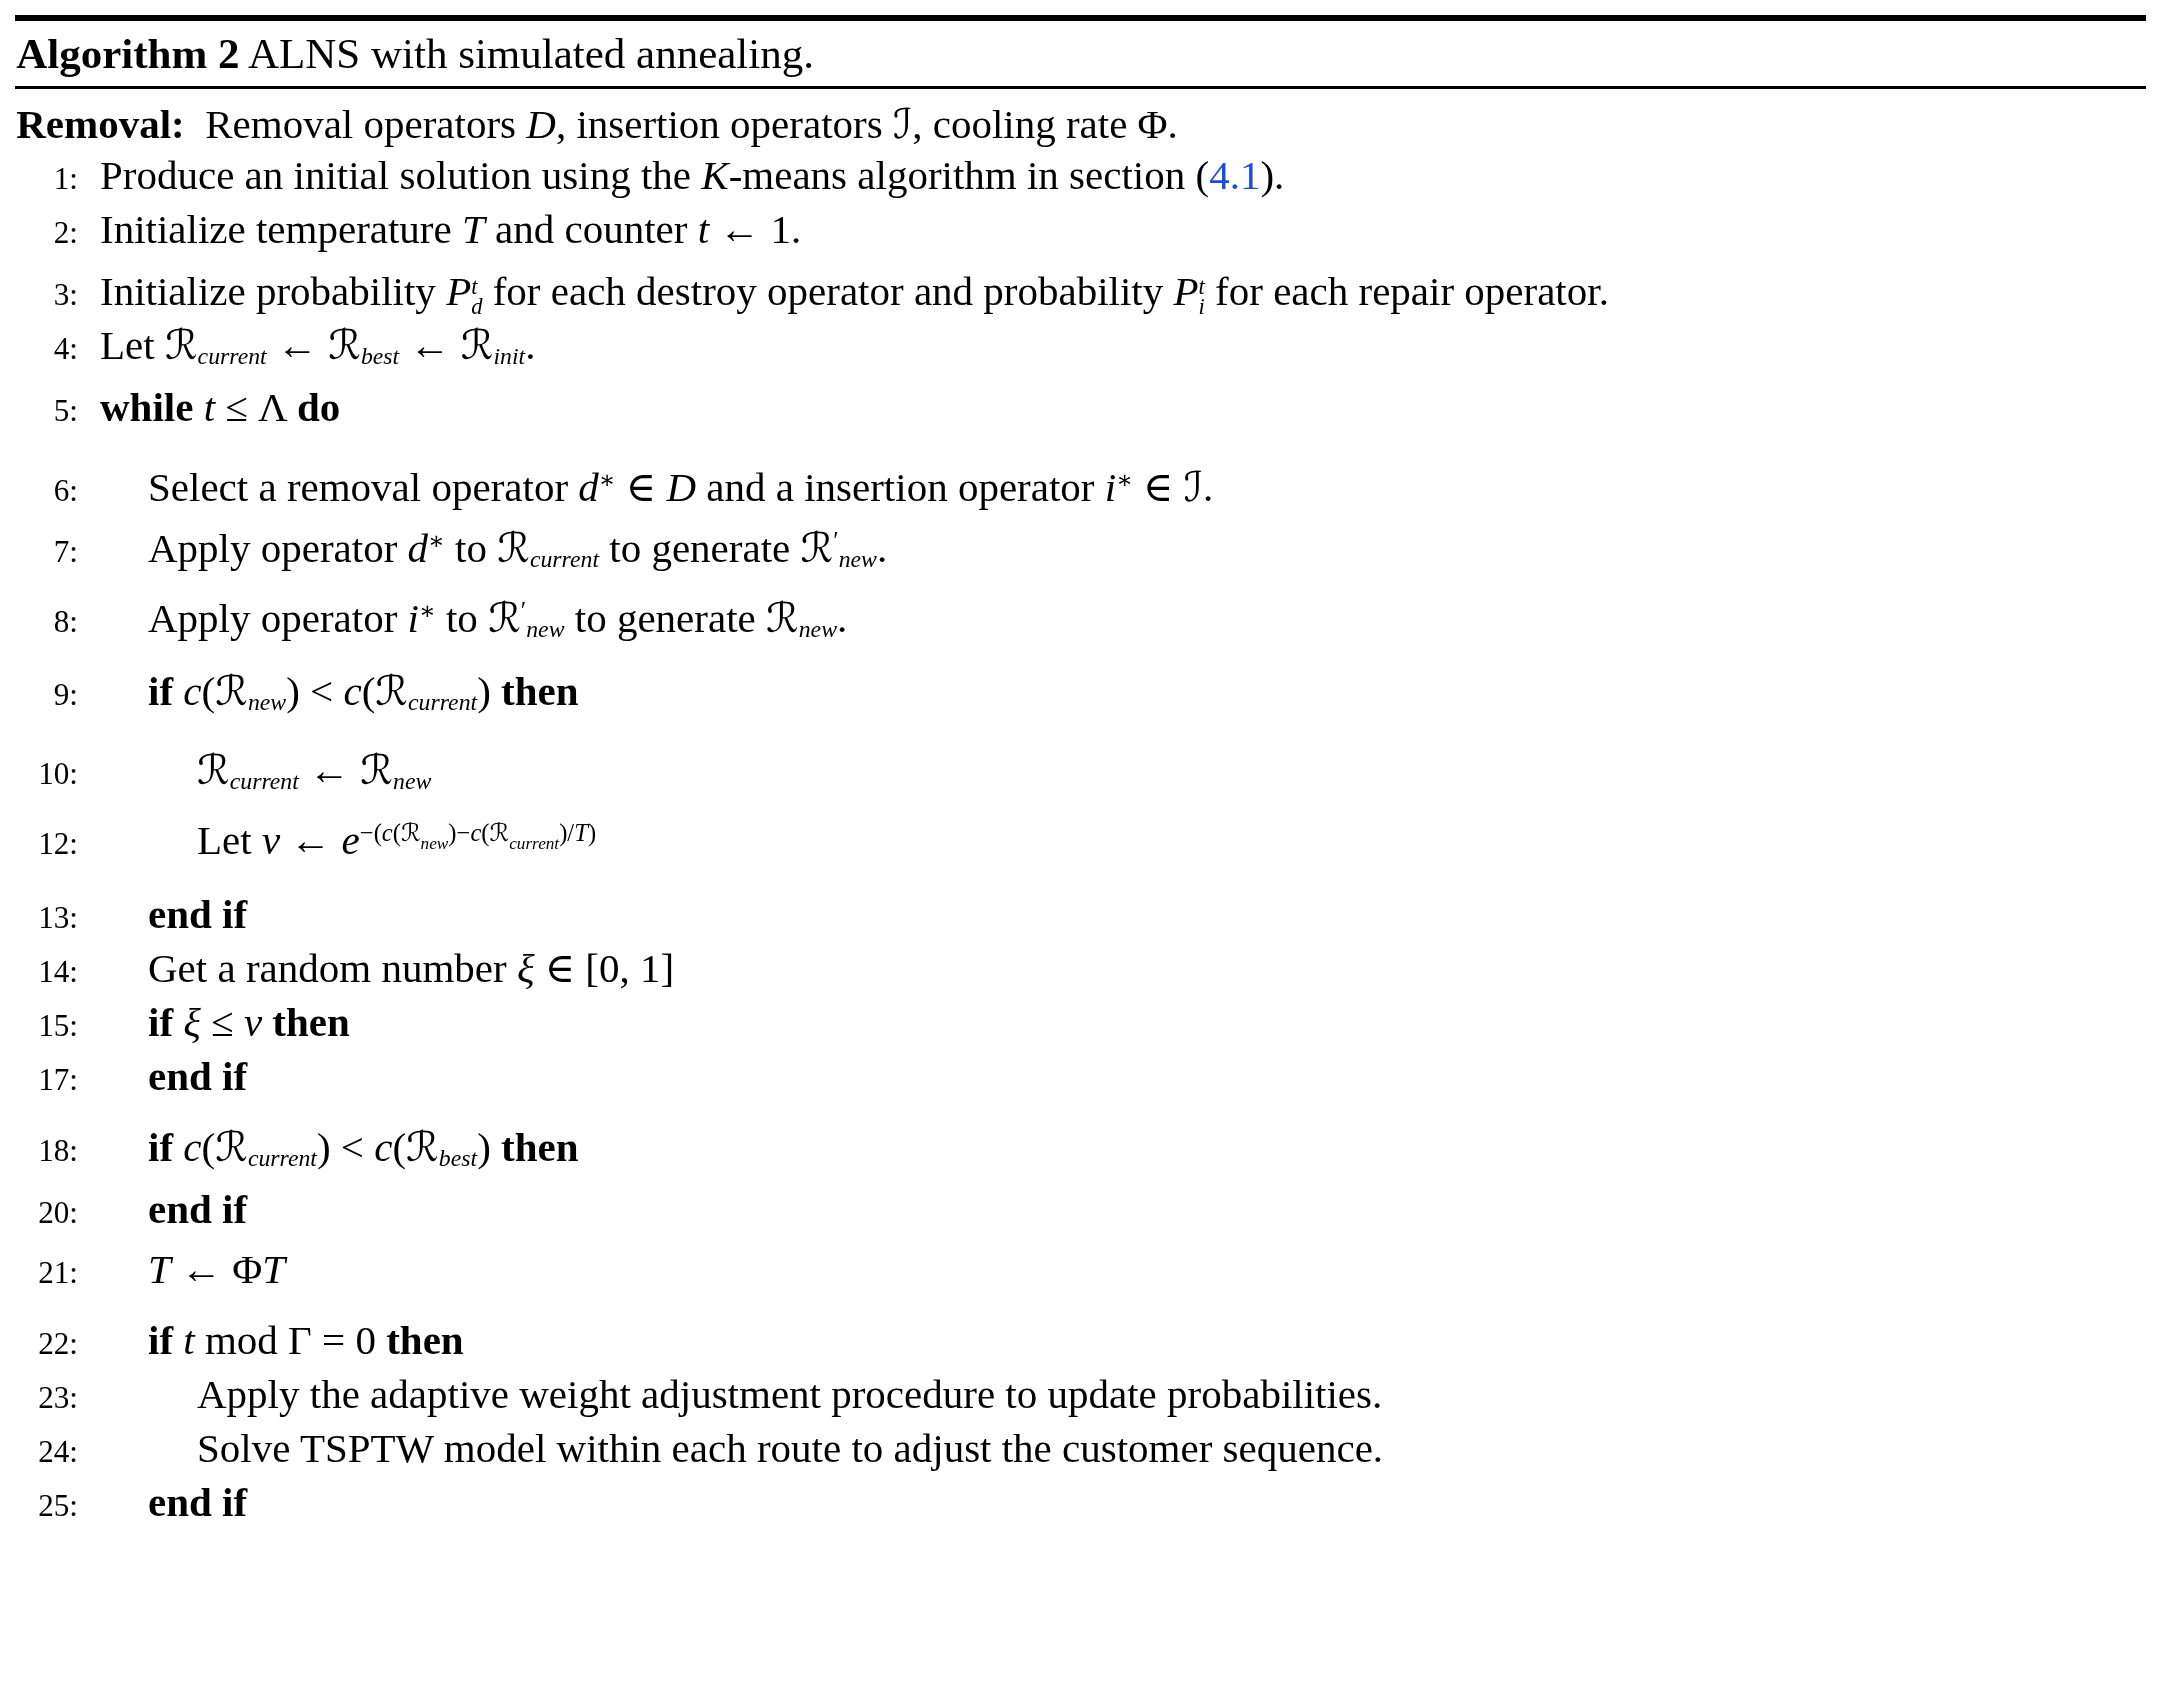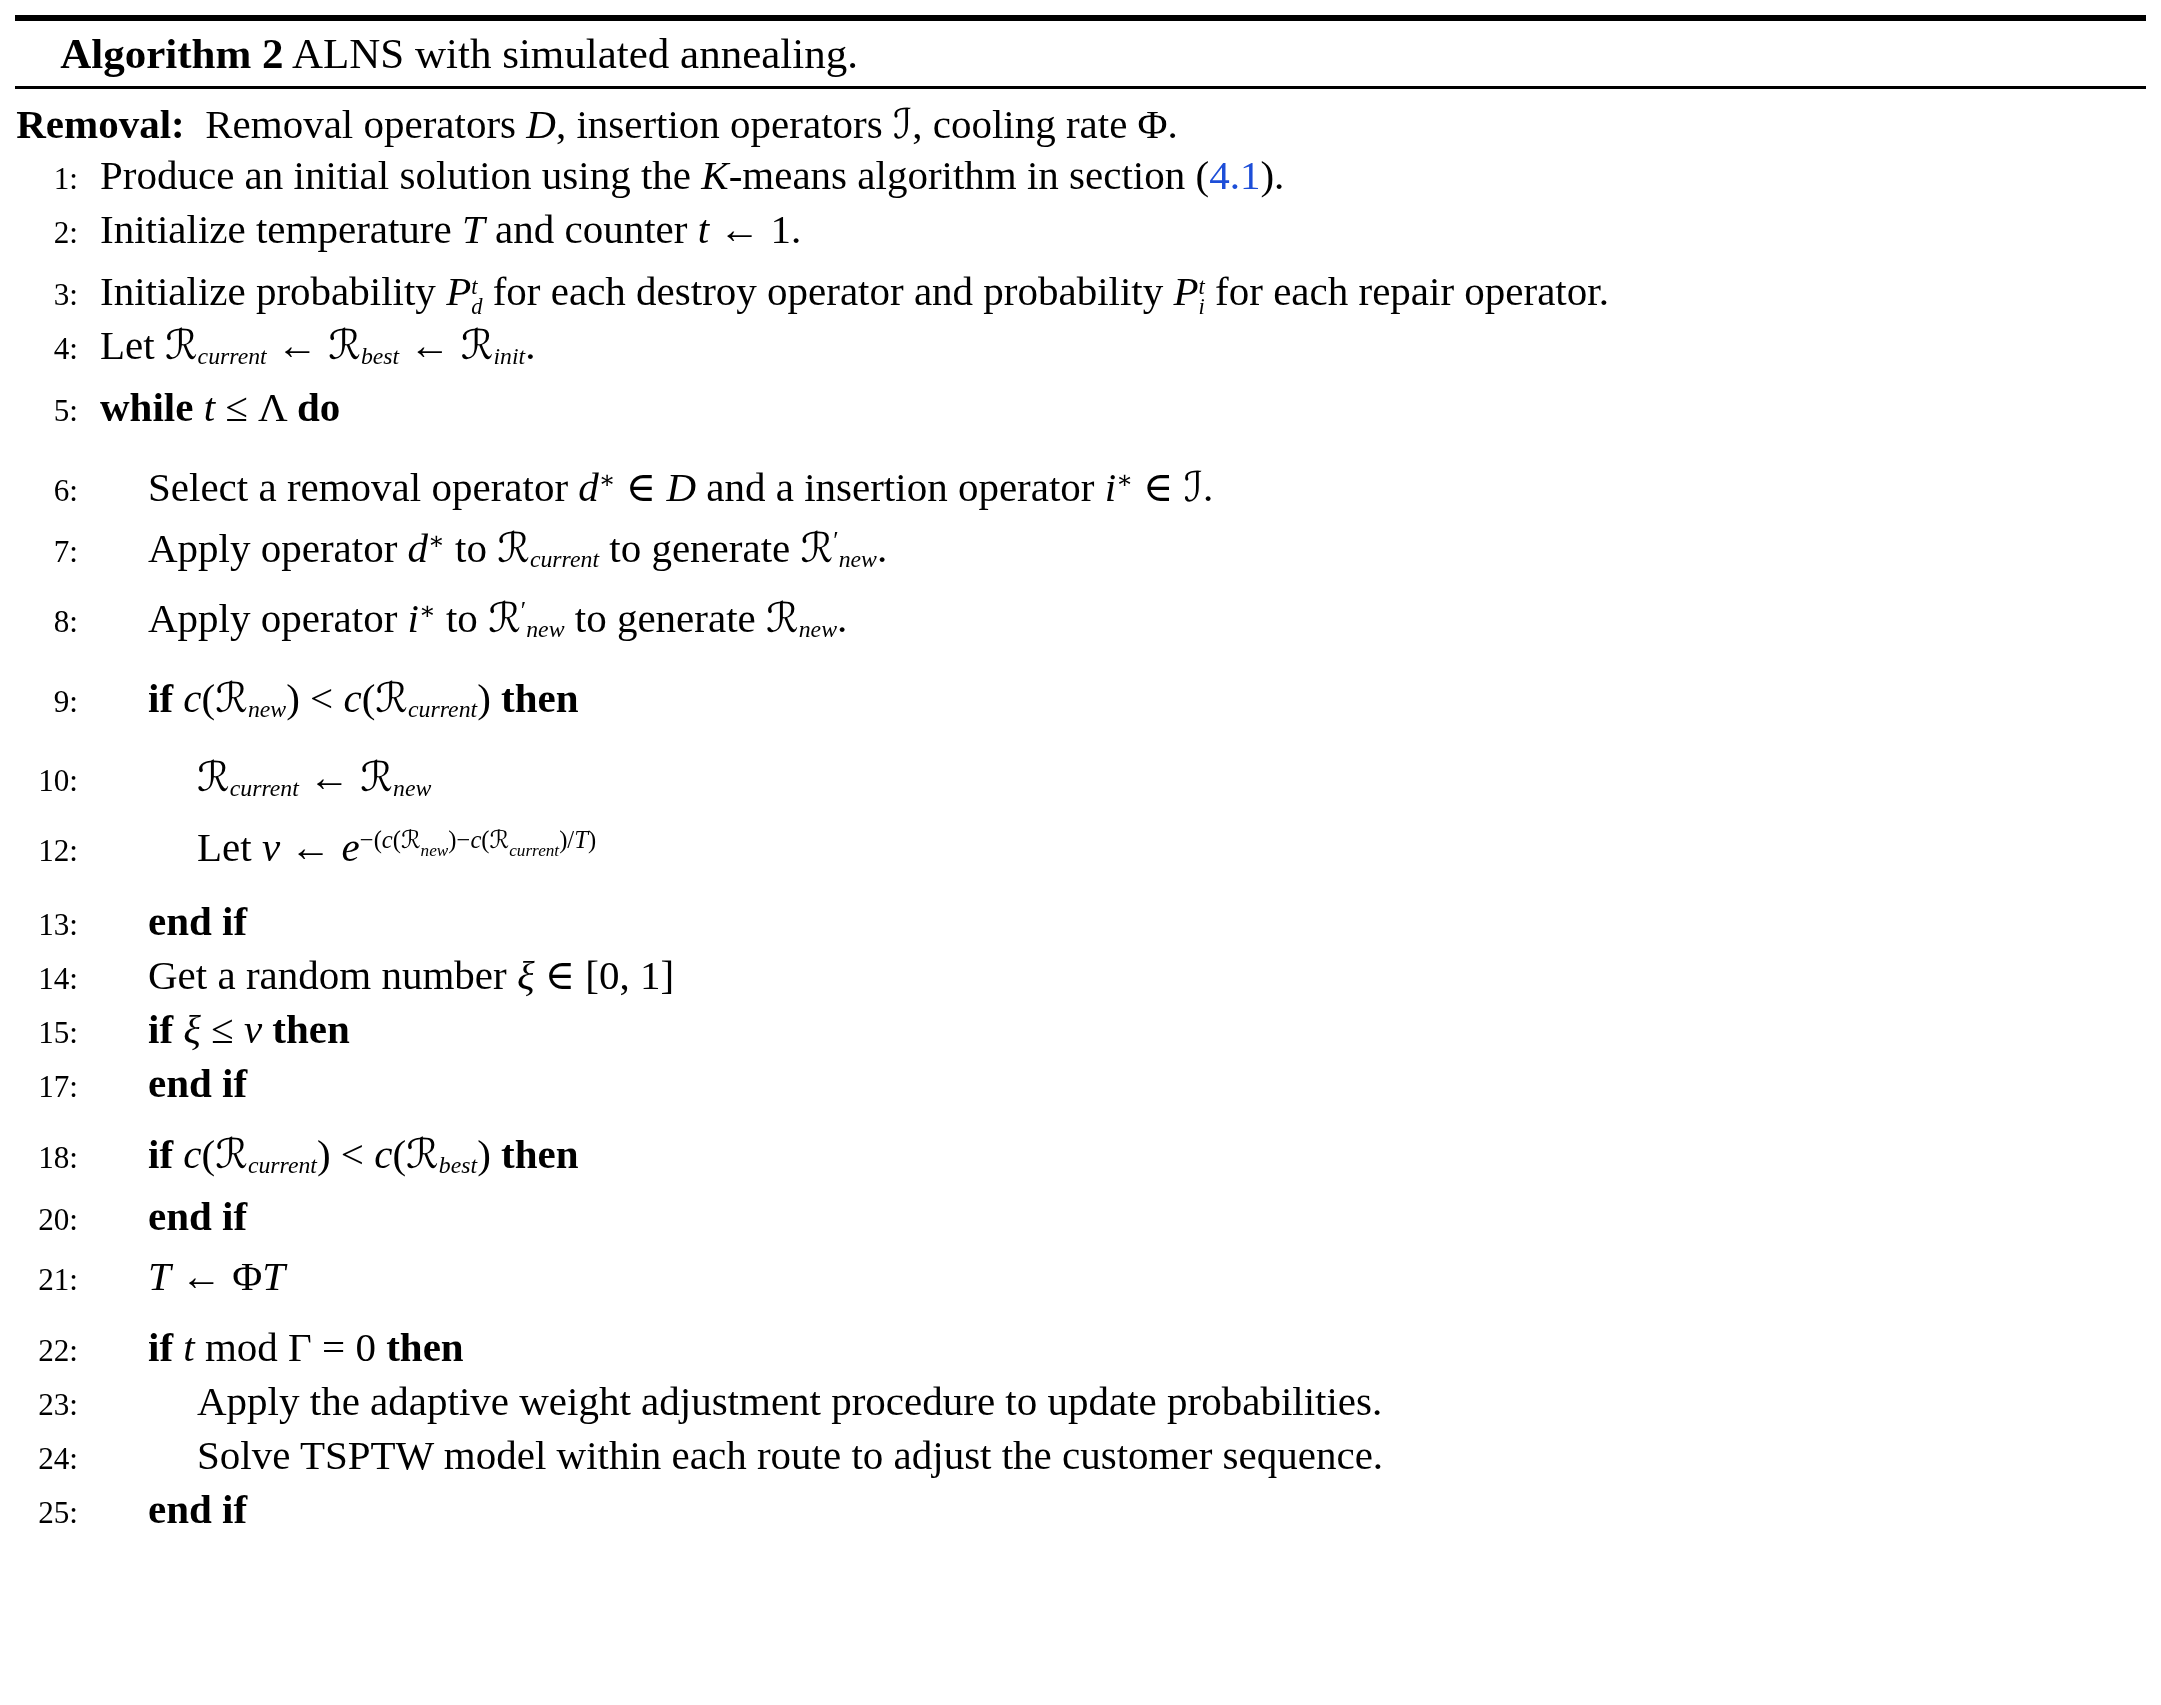--- a/index.html
+++ b/index.html
@@ -5,21 +5,21 @@
   html,body{margin:0;padding:0;background:#ffffff;}
   body{
     width:2161px;height:1705px;overflow:hidden;color:#000;
     font-family:"Liberation Serif","DejaVu Serif",serif;
     font-size:41px;
   }
   .wrap{padding:15px 15px 0 15px;}
   .rule-thick{height:5.8px;background:#000;}
   .rule-thin{height:2.9px;background:#000;}
   .title-row{padding:9.2px 0 8px 1.2px;line-height:48px;white-space:nowrap;font-size:43px;}
-  .title-label{font-weight:bold;margin-left:44px;}
+  .title-label{font-weight:bold;}
   .algo-body{padding-top:10.4px;}
   .row{line-height:51px;white-space:nowrap;}
   .num{display:inline-block;width:63px;margin-right:22px;text-align:right;font-size:0.76em;}
   .content{display:inline;}
   .lvl0{padding-left:0;}
   .lvl1{padding-left:48px;}
   .lvl2{padding-left:97px;}
   .flush{padding-left:1.2px;}
   
   .rm{}
@@ -31,21 +31,21 @@
   .sub{font-size:0.58em;vertical-align:-0.22em;font-style:italic;}
   .sup{font-size:0.60em;vertical-align:0.52em;}
   .supit{font-size:0.60em;vertical-align:0.52em;font-style:italic;}
   .supcal{font-size:0.60em;vertical-align:0.52em;font-family:"DejaVu Sans",sans-serif;}
   .supsub{font-size:0.42em;vertical-align:0.30em;font-style:italic;}
   .stack{display:inline-block;vertical-align:-0.40em;font-size:0.55em;text-align:left;}
   .stack span{display:block;font-style:italic;line-height:0.92;}
   
   .algo-body > .row:nth-child(4){margin-top:8px;}  
   .algo-body > .row:nth-child(7){margin-top:17.3px;}  
-  .algo-body > .row:nth-child(10){margin-top:17px;} 
+  .algo-body > .row:nth-child(10){margin-top:10px;} 
   .algo-body > .row:nth-child(11){margin-top:17.3px;} 
   .algo-body > .row:nth-child(13){margin-top:19.6px;} 
   .algo-body > .row:nth-child(17){margin-top:17.3px;} 
   .algo-body > .row:nth-child(19){margin-top:5.8px;} 
   .algo-body > .row:nth-child(20){margin-top:17.3px;} 
   .algo-body > .row:nth-child(24){margin-top:17.3px;}
 </style>
 </head>
 <body>
 

